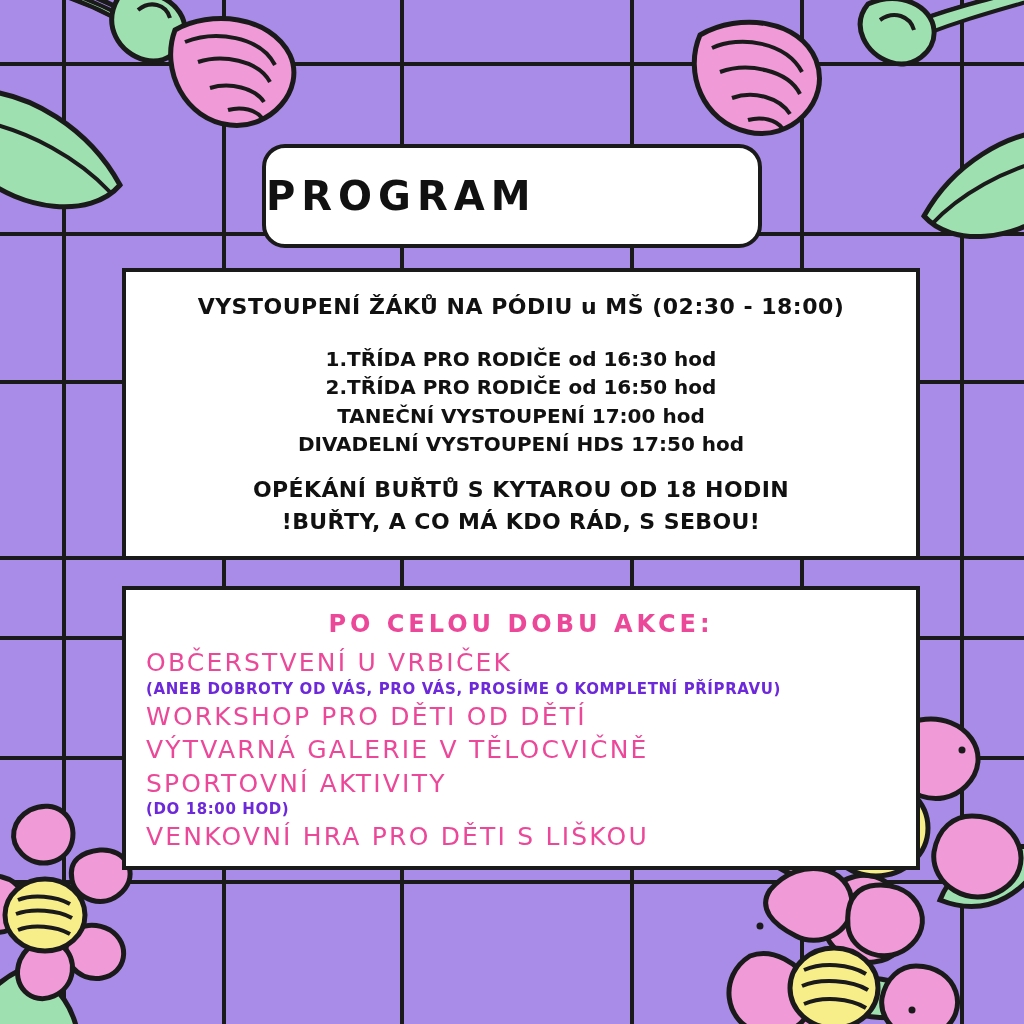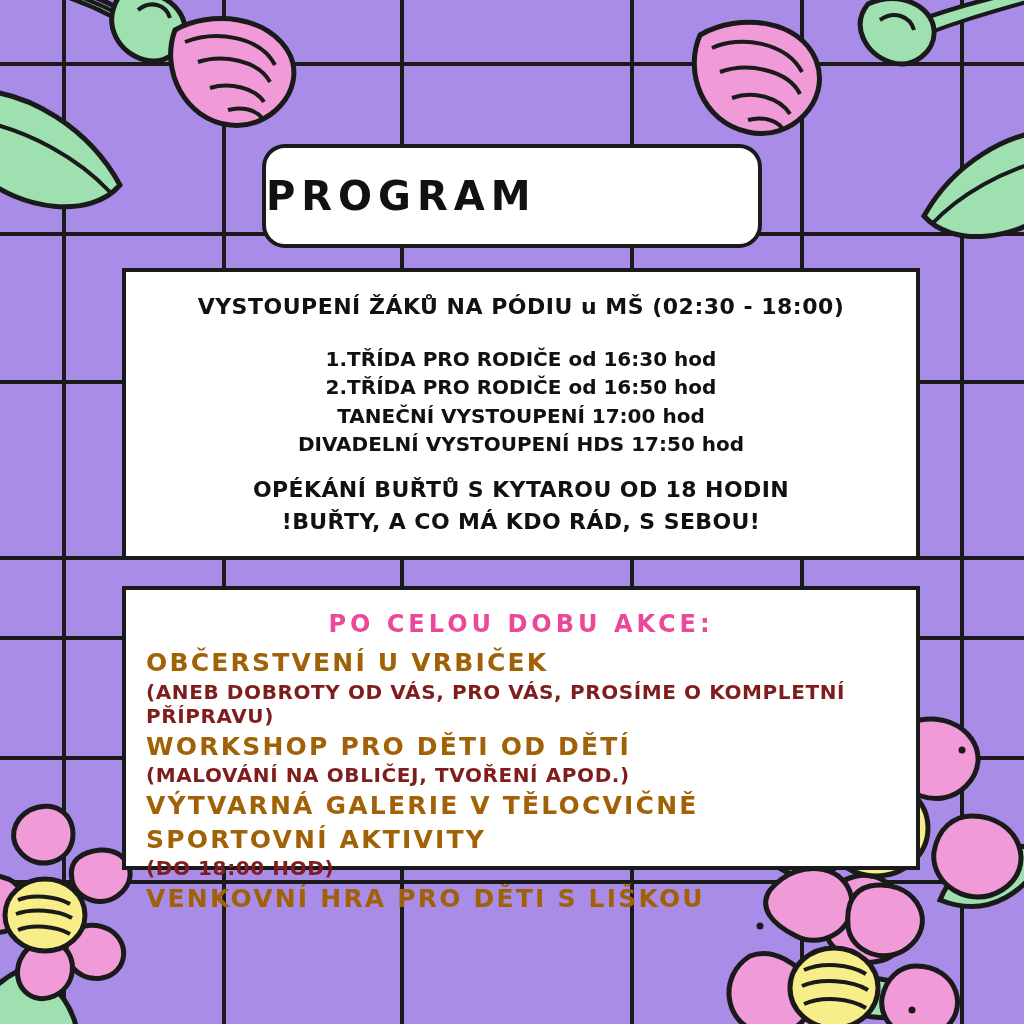--- a/index.html
+++ b/index.html
@@ -108,32 +108,32 @@
   }
   .act-head {
     font-weight: 700;
     font-size: 24px;
     letter-spacing: 4px;
     color: #ec4899;
     text-align: center;
     margin: 6px 0 10px;
   }
   .act-main {
-    font-weight: 700;
+    font-weight: 400;
     font-size: 25px;
     letter-spacing: 2.2px;
-    color: #a16207;
+    color: #ec4899;
     line-height: 1.18;
     margin-top: 4px;
   }
   .act-sub {
     font-weight: 700;
-    font-size: 20px;
+    font-size: 15px;
     letter-spacing: 0.6px;
-    color: #7f1d1d;
+    color: #6d28d9;
     line-height: 1.2;
     margin-top: 2px;
   }
 </style>
 </head>
 <body>
 
 <div id="poster">
 
   <div class="grid-layer">
@@ -249,21 +249,20 @@
     <div class="prog-bottom">!BUŘTY, A CO MÁ KDO RÁD, S SEBOU!</div>
   </div>
 
   <div class="card" id="activities-card">
     <div class="act-head">PO CELOU DOBU AKCE:</div>
 
     <div class="act-main">OBČERSTVENÍ U VRBIČEK</div>
     <div class="act-sub">(ANEB DOBROTY OD VÁS, PRO VÁS, PROSÍME O KOMPLETNÍ PŘÍPRAVU)</div>
 
     <div class="act-main">WORKSHOP PRO DĚTI OD DĚTÍ</div>
-    <div class="act-sub">(MALOVÁNÍ NA OBLIČEJ, TVOŘENÍ APOD.)</div>
 
     <div class="act-main">VÝTVARNÁ GALERIE V TĚLOCVIČNĚ</div>
 
     <div class="act-main">SPORTOVNÍ AKTIVITY</div>
     <div class="act-sub">(DO 18:00 HOD)</div>
 
     <div class="act-main">VENKOVNÍ HRA PRO DĚTI S LIŠKOU</div>
   </div>
 
 </div>

